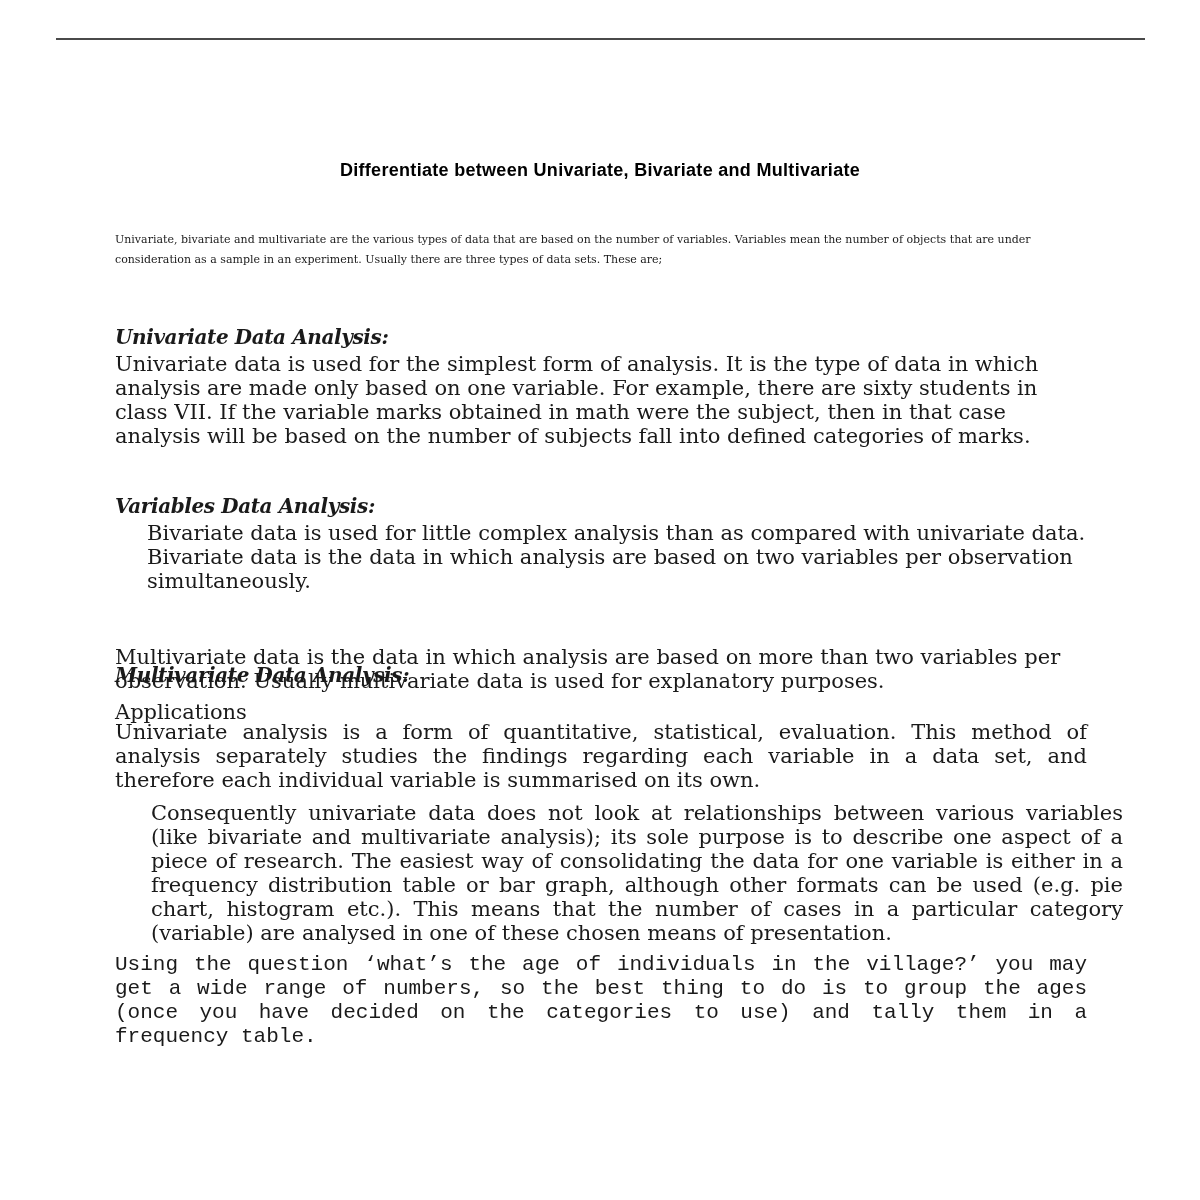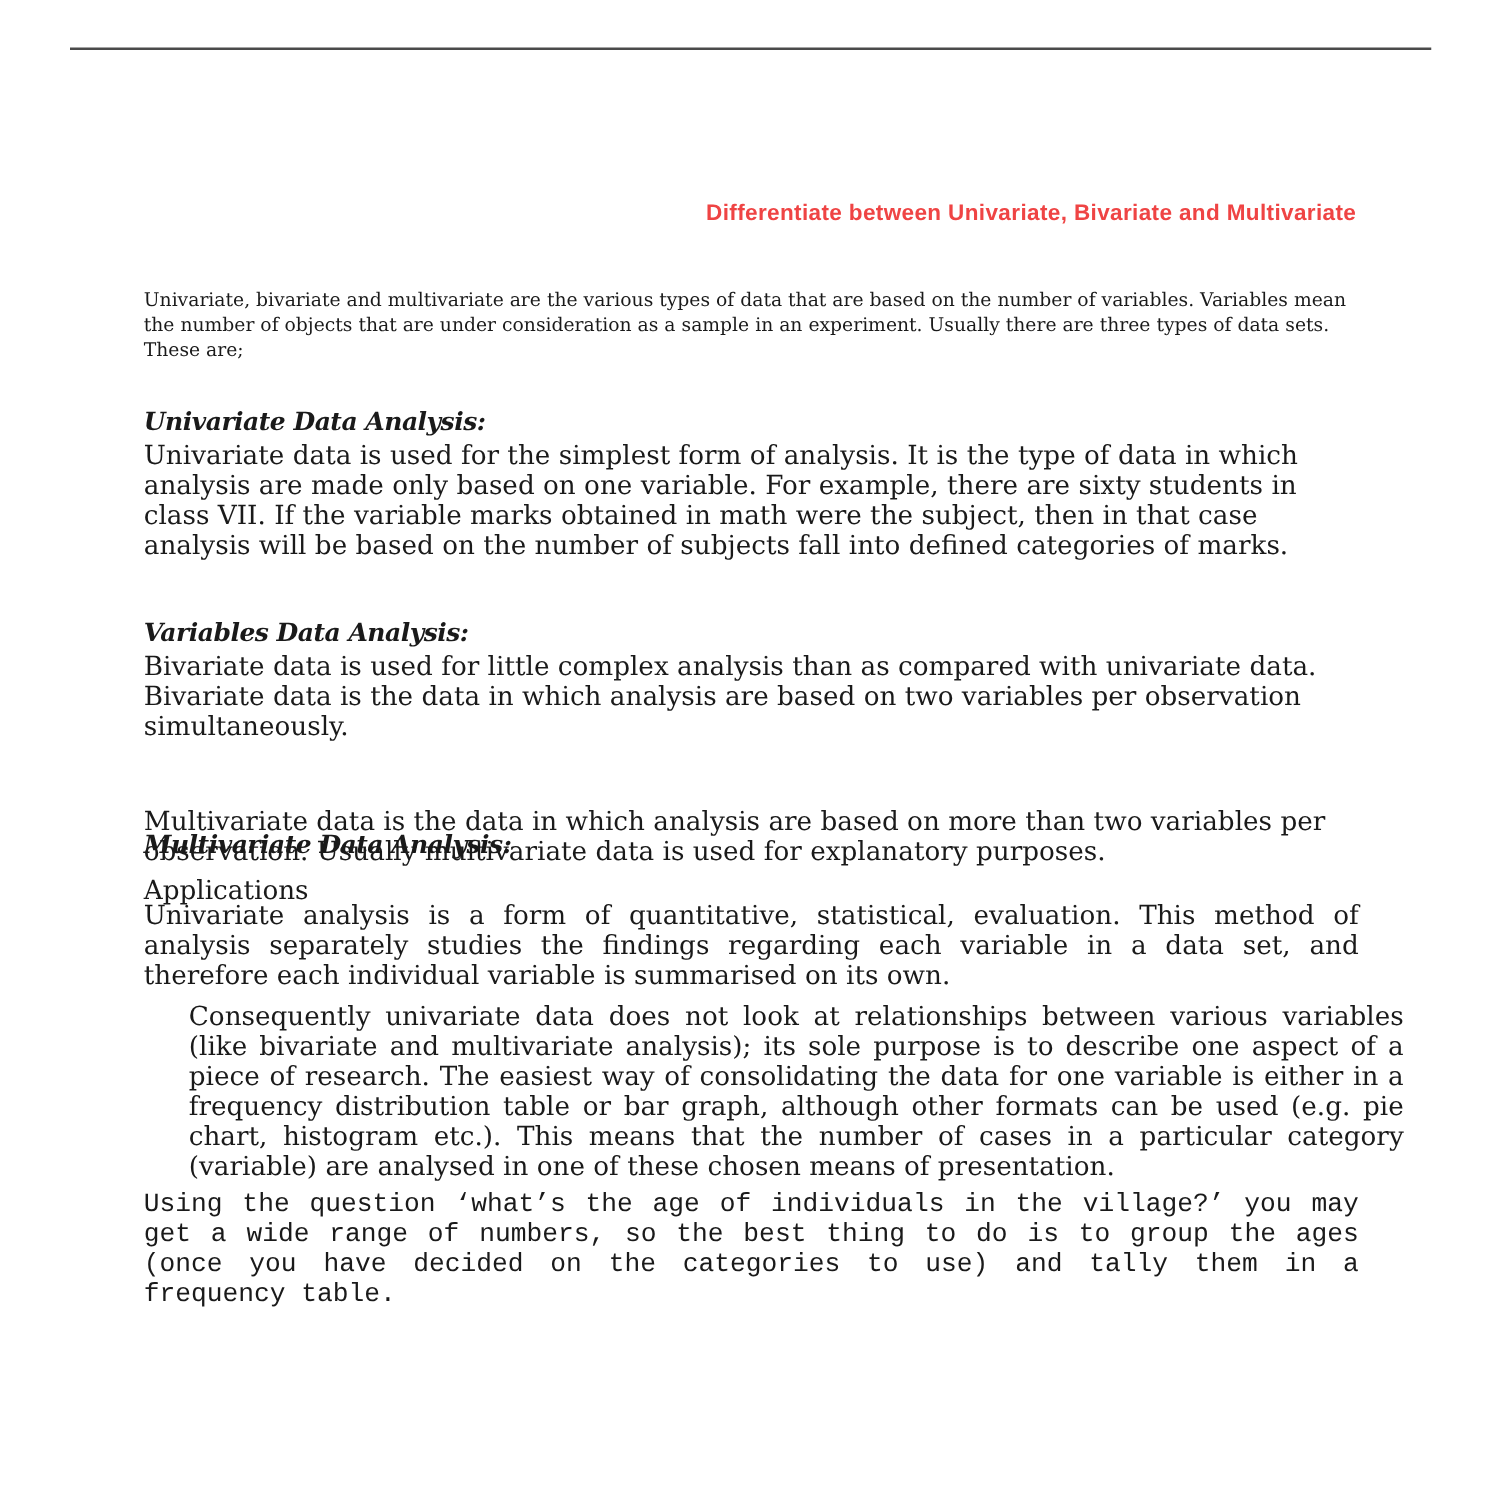--- a/index.html
+++ b/index.html
@@ -26,59 +26,59 @@
       position: absolute;
       left: 115px;
       top: 0;
       width: 972px;
     }
     .title {
       position: absolute;
       left: 0;
       top: 160px;
       width: 970px;
-      text-align: right;
+      text-align: center;
       font-family: "Liberation Sans", sans-serif;
       font-weight: bold;
       font-size: 18px;
       letter-spacing: 0.3px;
-      color: #ef4444;
+      color: #000000;
     }
     .block {
       position: absolute;
       left: 0;
       width: 972px;
       font-family: "DejaVu Serif", serif;
       font-size: 21px;
       color: #1a1a1a;
     }
     .intro {
       top: 230px;
       line-height: 20px;
-      font-size: 15px;
+      font-size: 11px;
     }
     .heading {
       font-family: "DejaVu Serif", serif;
       font-style: italic;
       font-weight: bold;
       font-size: 20px;
       letter-spacing: -0.4px;
     }
     .para {
       line-height: 24px;
       font-size: 21px;
     }
     .justify {
       text-align: justify;
       text-align-last: left;
     }
     .h-uni { top: 325px; }
     .p-uni { top: 352px; }
     .h-bi { top: 494px; }
-    .p-bi { top: 521px; }
+    .p-bi { top: 521px; margin-left: 32px; }
     .h-multi { top: 648px; margin-top: 15px; }
     .p-multi { top: 645px; }
     .apps-label { top: 702px; line-height: 20px; }
     .p-apps { top: 720px; }
     .p-conseq { top: 801px; margin-left: 36px; }
     .p-using { top: 953px; font-family: Liberation Mono, monospace; }
   </style>
 </head>
 <body>
 

